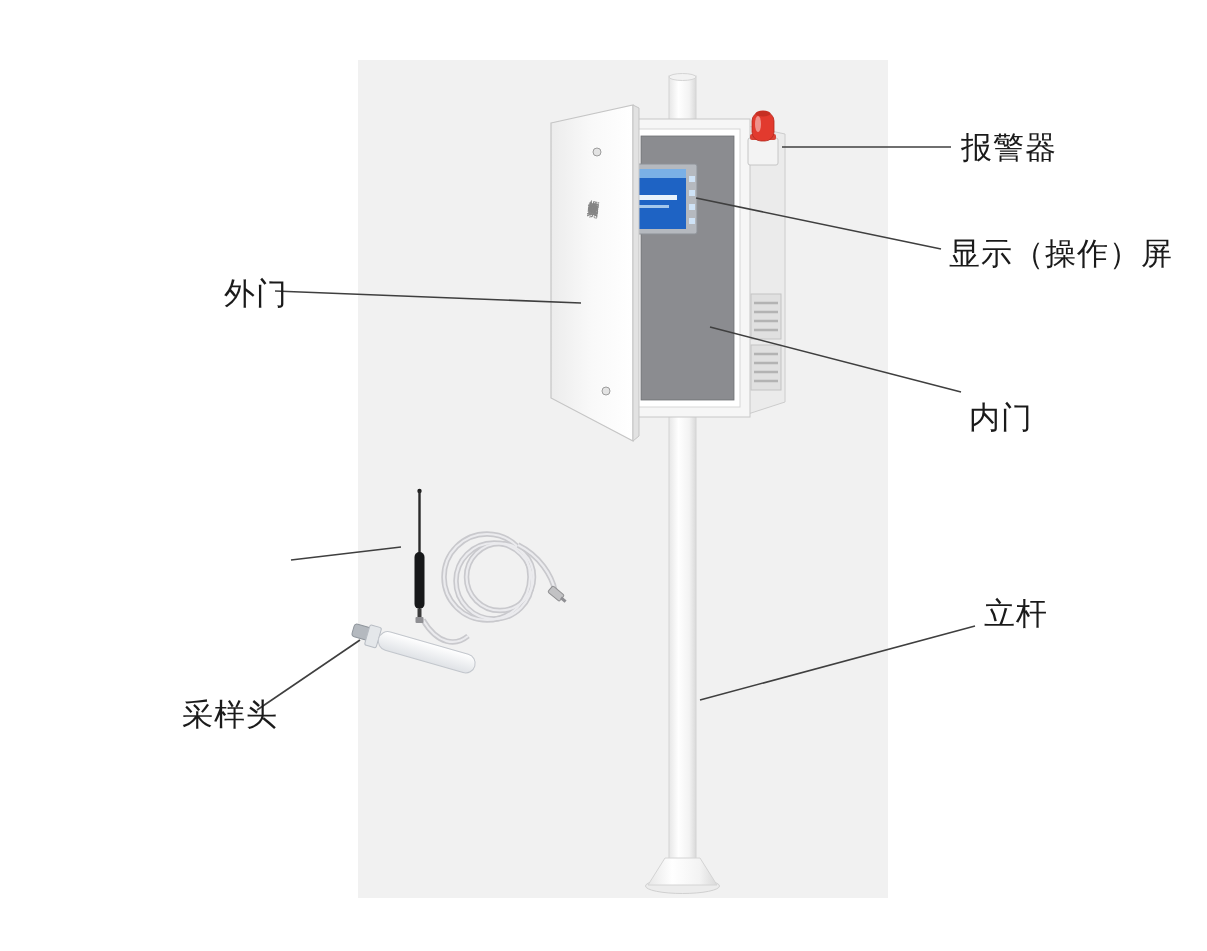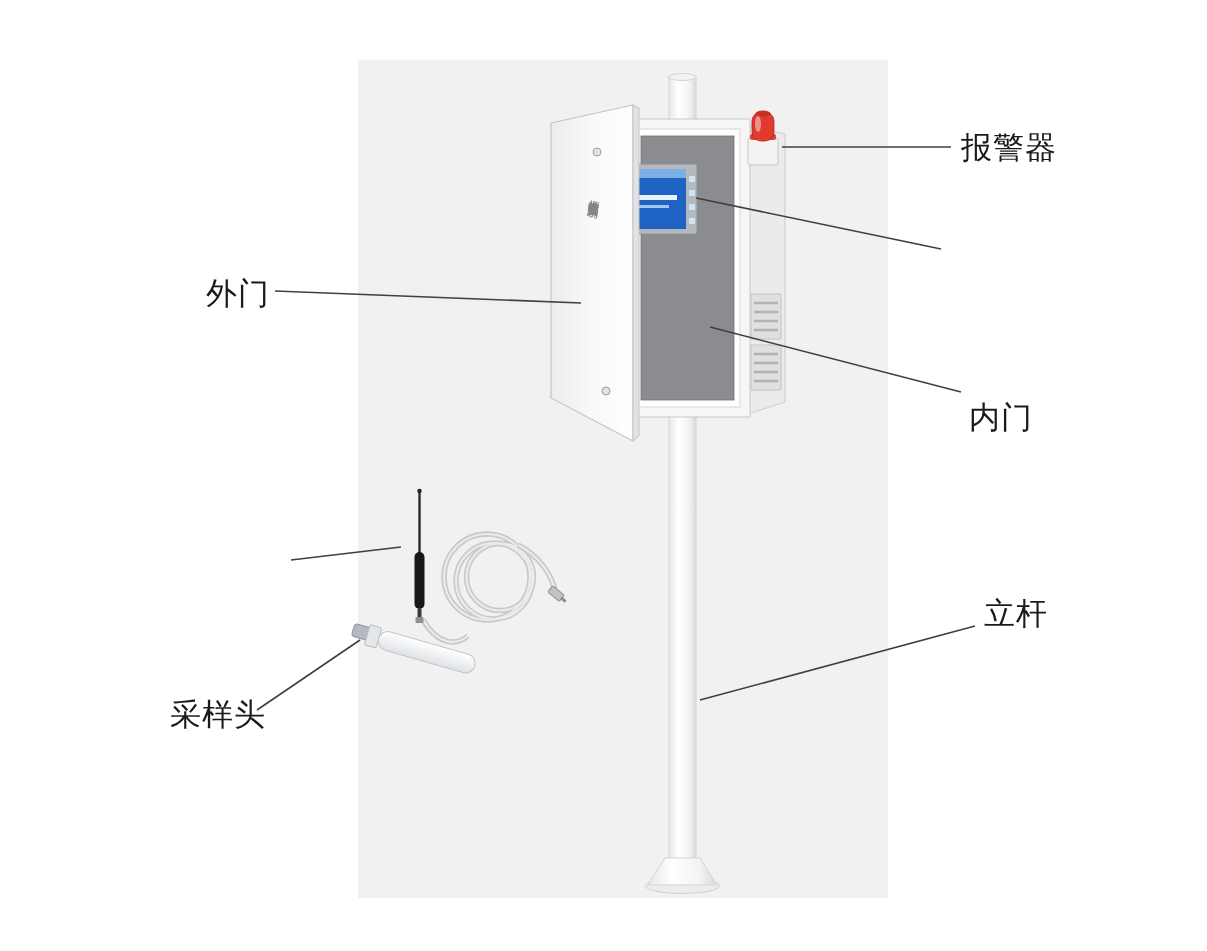--- a/index.html
+++ b/index.html
@@ -142,18 +142,19 @@
       <line class="leader" x1="652" y1="700" x2="927" y2="626"></line>
       <line class="leader" x1="533" y1="303" x2="227" y2="291"></line>
       <line class="leader" x1="353" y1="547" x2="243" y2="560"></line>
       <line class="leader" x1="312" y1="640" x2="209" y2="710"></line>
     </g>
   </svg>
 
   <div class="door-text">挥发性有机物在线监测系统</div>
 
   <div class="label" style="left:913px; top:130px;">报警器</div>
+  <div class="label" style="left:901px; top:236px;">显示（操作）屏</div>
   <div class="label" style="left:921px; top:400px;">内门</div>
   <div class="label" style="left:936px; top:596px;">立杆</div>
-  <div class="label" style="left:158px; top:276px;">外门</div>
-  <div class="label" style="left:122px; top:697px;">采样头</div>
+  <div class="label" style="left:176px; top:276px;">外门</div>
+  <div class="label" style="left:134px; top:697px;">采样头</div>
 
 </div>
 
 </body></html>

